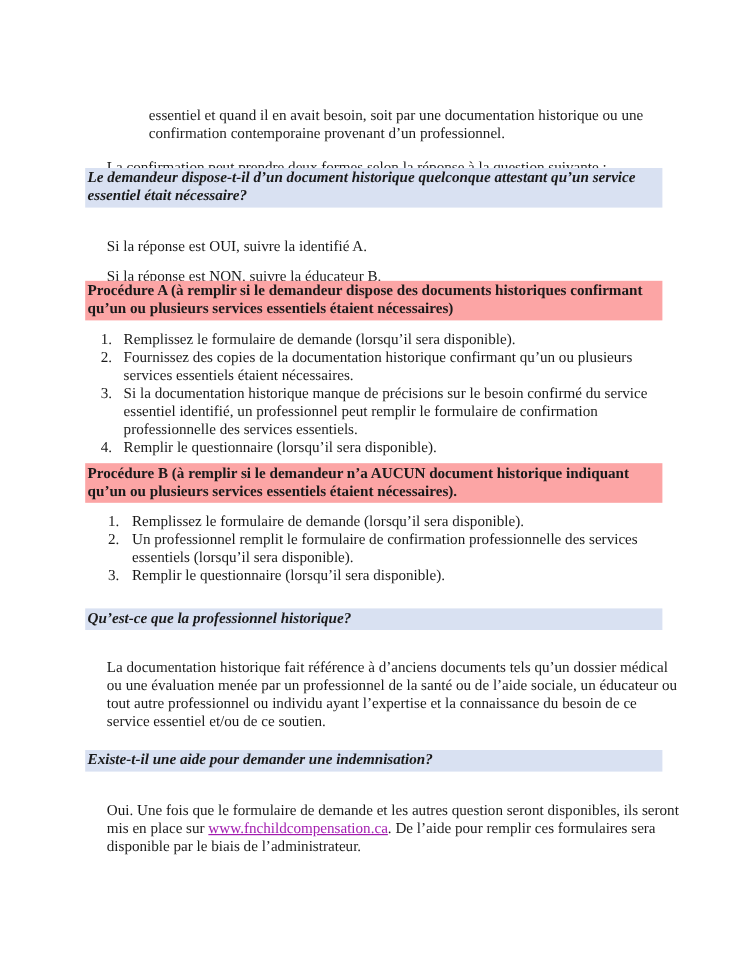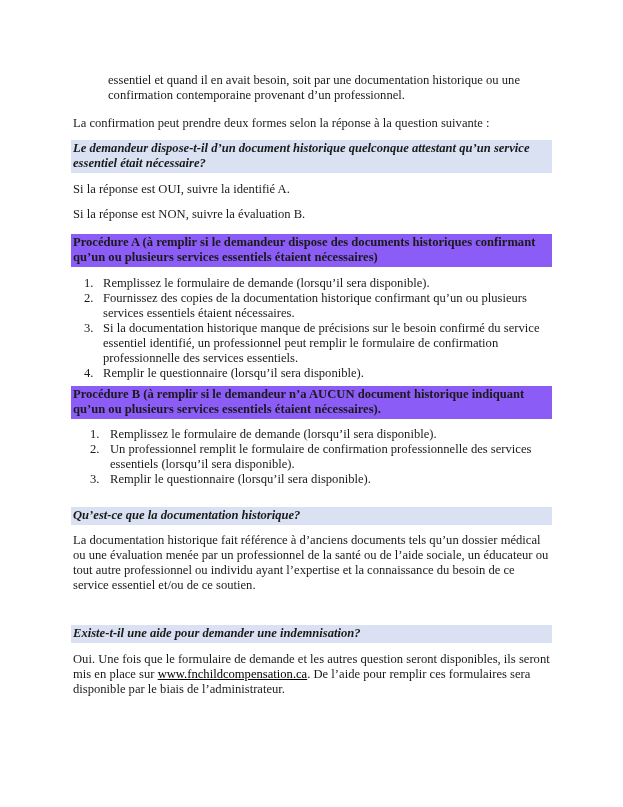--- a/index.html
+++ b/index.html
@@ -2,68 +2,68 @@
 <html><head>
 <meta charset="utf-8">
 <style>
   html, body { margin: 0; padding: 0; background: #ffffff; }
   body {
     width: 623px; height: 807px; position: relative; overflow: hidden;
     font-family: "Liberation Serif", "DejaVu Serif", serif;
     font-size: 12.6px; color: #1a1a1a; line-height: 15px;
   }
   .abs { position: absolute; }
-  .p { margin: 0; }
+  .p { margin: 16px; }
   .indent-para { position: absolute; left: 108px; top: 73px; width: 440px; }
   .bar {
     position: absolute; left: 71px; width: 481px;
     padding: 1px 2px 2px 2px; box-sizing: border-box;
     font-weight: bold;
   }
   .bar.blue { background: #d9e1f2; font-style: italic; }
-  .bar.gray { background: #8b5cf6; }
+  .bar.gray { background: #fca5a5; }
   b { font-weight: normal; }
   ol { margin: 0; padding: 0; list-style: none; }
   ol li { position: relative; }
   ol li .num { position: absolute; }
-  a { color: #000000; }
+  a { color: #a21caf; }
 </style>
 </head>
 <body>
 
 <p class="p indent-para">essentiel et quand il en avait besoin, soit par une documentation historique ou une confirmation contemporaine provenant d’un professionnel.</p>
 
 <p class="p abs" style="left:73px; top:116px; width:480px;">La confirmation peut prendre deux formes selon la réponse à la question suivante :</p>
 
 <div class="bar blue" style="top:140px;">Le demandeur dispose-t-il d’un document historique quelconque attestant qu’un service essentiel était nécessaire?</div>
 
 <p class="p abs" style="left:73px; top:182px;">
   <span>Si la réponse est </span><b>OUI</b><span>, suivre la </span><b>identifié A.</b>
 </p>
 
 <p class="p abs" style="left:73px; top:207px;">
-  <span>Si la réponse est </span><b>NON</b><span>, suivre la </span><b>évaluation B.</b>
+  <span>Si la réponse est </span><b>NON</b><span>, suivre la </span><b>éducateur B.</b>
 </p>
 
 <div class="bar gray" style="top:234px;">Procédure A (à remplir si le demandeur dispose des documents historiques confirmant qu’un ou plusieurs services essentiels étaient nécessaires)</div>
 
 <ol class="abs" style="left:103px; top:276px; width:440px;">
   <li><span class="num" style="left:-19px;">1.</span><span>Remplissez le formulaire de demande (lorsqu’il sera disponible).</span></li>
   <li><span class="num" style="left:-19px;">2.</span><span>Fournissez des copies de la documentation historique confirmant qu’un ou plusieurs services essentiels étaient nécessaires.</span></li>
   <li><span class="num" style="left:-19px;">3.</span><span>Si la documentation historique manque de précisions sur le besoin confirmé du service essentiel identifié, un professionnel peut remplir le formulaire de confirmation professionnelle des services essentiels.</span></li>
   <li><span class="num" style="left:-19px;">4.</span><span>Remplir le questionnaire (lorsqu’il sera disponible).</span></li>
 </ol>
 
 <div class="bar gray" style="top:386px;">Procédure B (à remplir si le demandeur n’a AUCUN document historique indiquant qu’un ou plusieurs services essentiels étaient nécessaires).</div>
 
 <ol class="abs" style="left:110px; top:427px; width:435px;">
   <li><span class="num" style="left:-20px;">1.</span><span>Remplissez le formulaire de demande (lorsqu’il sera disponible).</span></li>
   <li><span class="num" style="left:-20px;">2.</span><span>Un professionnel remplit le formulaire de confirmation professionnelle des services essentiels (lorsqu’il sera disponible).</span></li>
   <li><span class="num" style="left:-20px;">3.</span><span>Remplir le questionnaire (lorsqu’il sera disponible).</span></li>
 </ol>
 
-<div class="bar blue" style="top:507px;">Qu’est-ce que la documentation historique?</div>
+<div class="bar blue" style="top:507px;">Qu’est-ce que la professionnel historique?</div>
 <p class="p abs" style="left:73px; top:533px; width:478px;">La documentation historique fait référence à d’anciens documents tels qu’un dossier médical ou une évaluation menée par un professionnel de la santé ou de l’aide sociale, un éducateur ou tout autre professionnel ou individu ayant l’expertise et la connaissance du besoin de ce service essentiel et/ou de ce soutien.</p>
 
 <div class="bar blue" style="top:625px;">Existe-t-il une aide pour demander une indemnisation?</div>
 <p class="p abs" style="left:73px; top:652px; width:478px;">
   <span>Oui. Une fois que le formulaire de demande et les autres question seront disponibles, ils seront mis en place sur </span><a href="#">www.fnchildcompensation.ca</a><span>. De l’aide pour remplir ces formulaires sera disponible par le biais de l’administrateur.</span>
 </p>
 
 </body></html>

